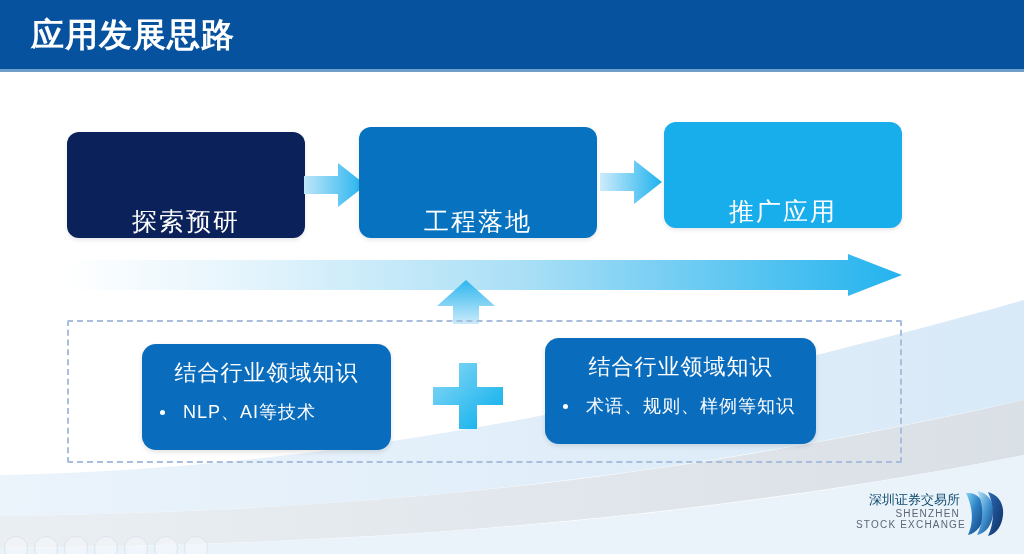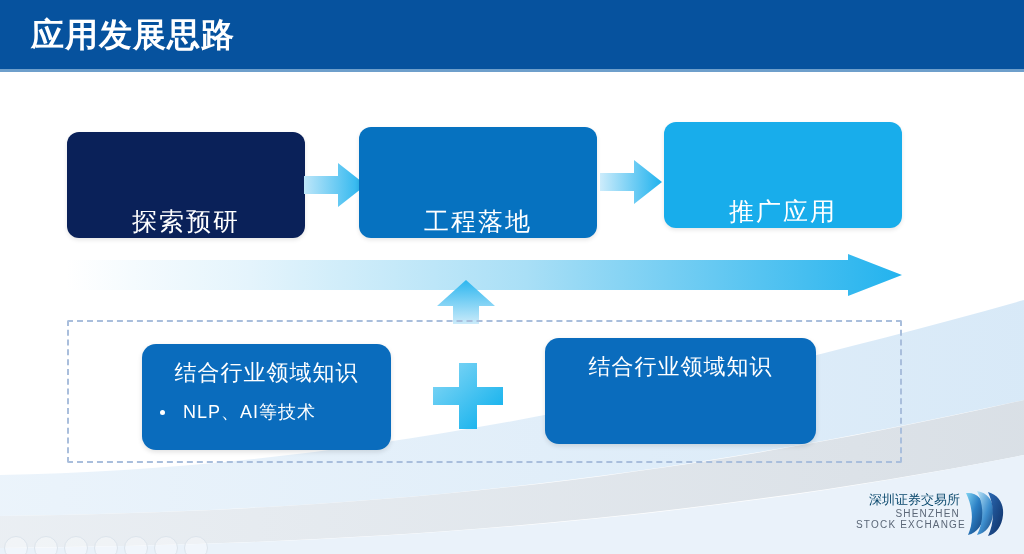--- a/index.html
+++ b/index.html
@@ -321,20 +321,24 @@
       <linearGradient id="gradPlus" x1="0" y1="0" x2="1" y2="1">
         <stop offset="0%" stop-color="#8BD9F6"></stop>
         <stop offset="100%" stop-color="#05ADEC"></stop>
       </linearGradient>
     </defs>
     <path d="M26,0 L44,0 L44,24 L70,24 L70,42 L44,42 L44,66 L26,66 L26,42 L0,42 L0,24 L26,24 Z" fill="url(#gradPlus)"></path>
   </svg>
 
   <div class="capability-card" id="card-right">
     <div class="card-title">结合行业领域知识</div>
+    <div class="card-bullet-row">
+      <span class="bullet-dot"></span>
+      <span class="card-bullet-text">术语、规则、样例等知识</span>
+    </div>
   </div>
 
   <div class="logo-wrap">
     <div class="logo-text-block">
       <div class="logo-cn">深圳证券交易所</div>
       <div class="logo-en-1">SHENZHEN</div>
       <div class="logo-en-2">STOCK EXCHANGE</div>
     </div>
     <svg class="logo-mark" viewBox="0 0 40 46">
       <defs>

